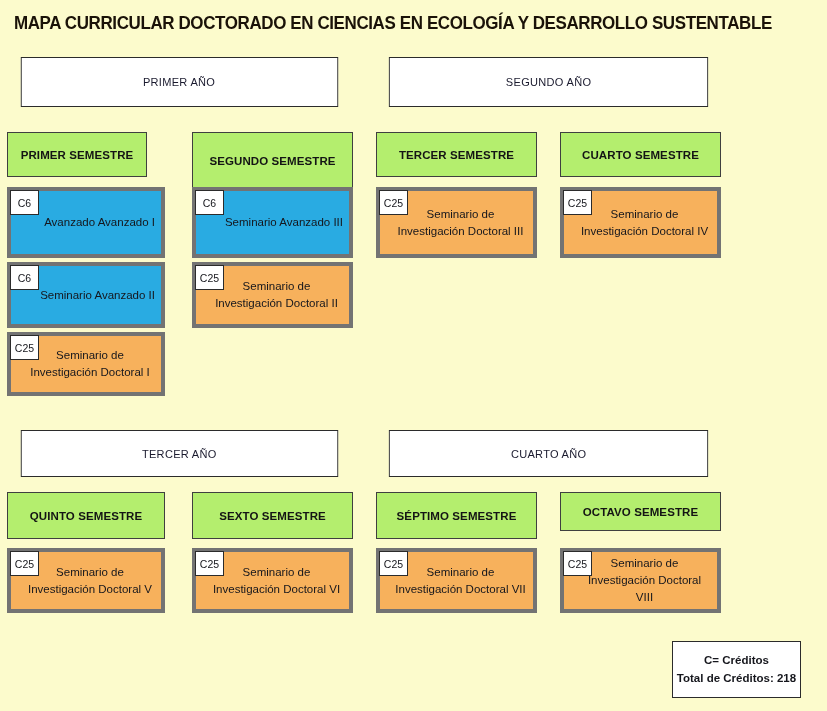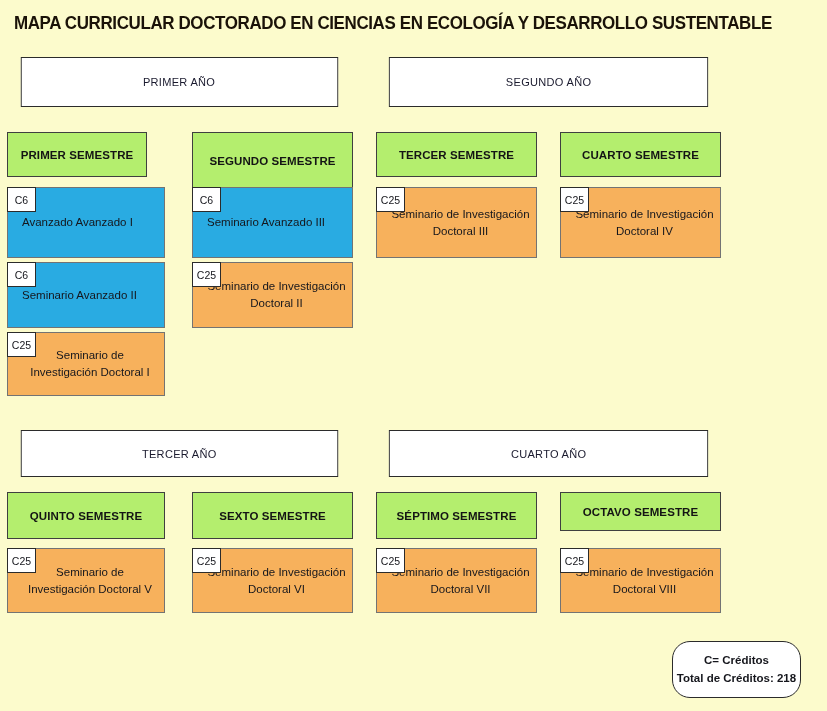--- a/index.html
+++ b/index.html
@@ -63,24 +63,24 @@
     font-weight: bold;
     color: #141414;
     letter-spacing: 0.1px;
     text-align: center;
   }
 
   
   .course {
     position: absolute;
     box-sizing: border-box;
-    border: 1px solid #737373;
-    display: flex;
-    align-items: center;
-    justify-content: flex-start;
+    border: 4px solid #737373;
+    display: flex;
+    align-items: center;
+    justify-content: flex-end;
     text-align: center;
   }
   .course.blue { background: #29abe2; }
   .course.orange { background: #f7b15c; }
   .course-name {
     font-size: 11.5px;
     color: #15161c;
     line-height: 1.45;
     padding: 0 6px 0 14px;
     max-width: 100%;
@@ -207,18 +207,18 @@
   </div>
 
   <div class="sem-box" style="left:560px; top:492px; width:161px; height:39px;">
     <span>OCTAVO SEMESTRE</span>
   </div>
   <div class="course orange" style="left:560px; top:548px; width:161px; height:65px;">
     <span class="badge">C25</span>
     <span class="course-name">Seminario de Investigación Doctoral VIII</span>
   </div>
 
-  <div class="legend" style="left:672px; top:641px; width:129px; height:57px;border-radius:18px;">
+  <div class="legend" style="left:672px; top:641px; width:129px; height:57px;">
     <span>C= Créditos</span>
     <span>Total de Créditos: 218</span>
   </div>
 
 </div>
 
 </body></html>

